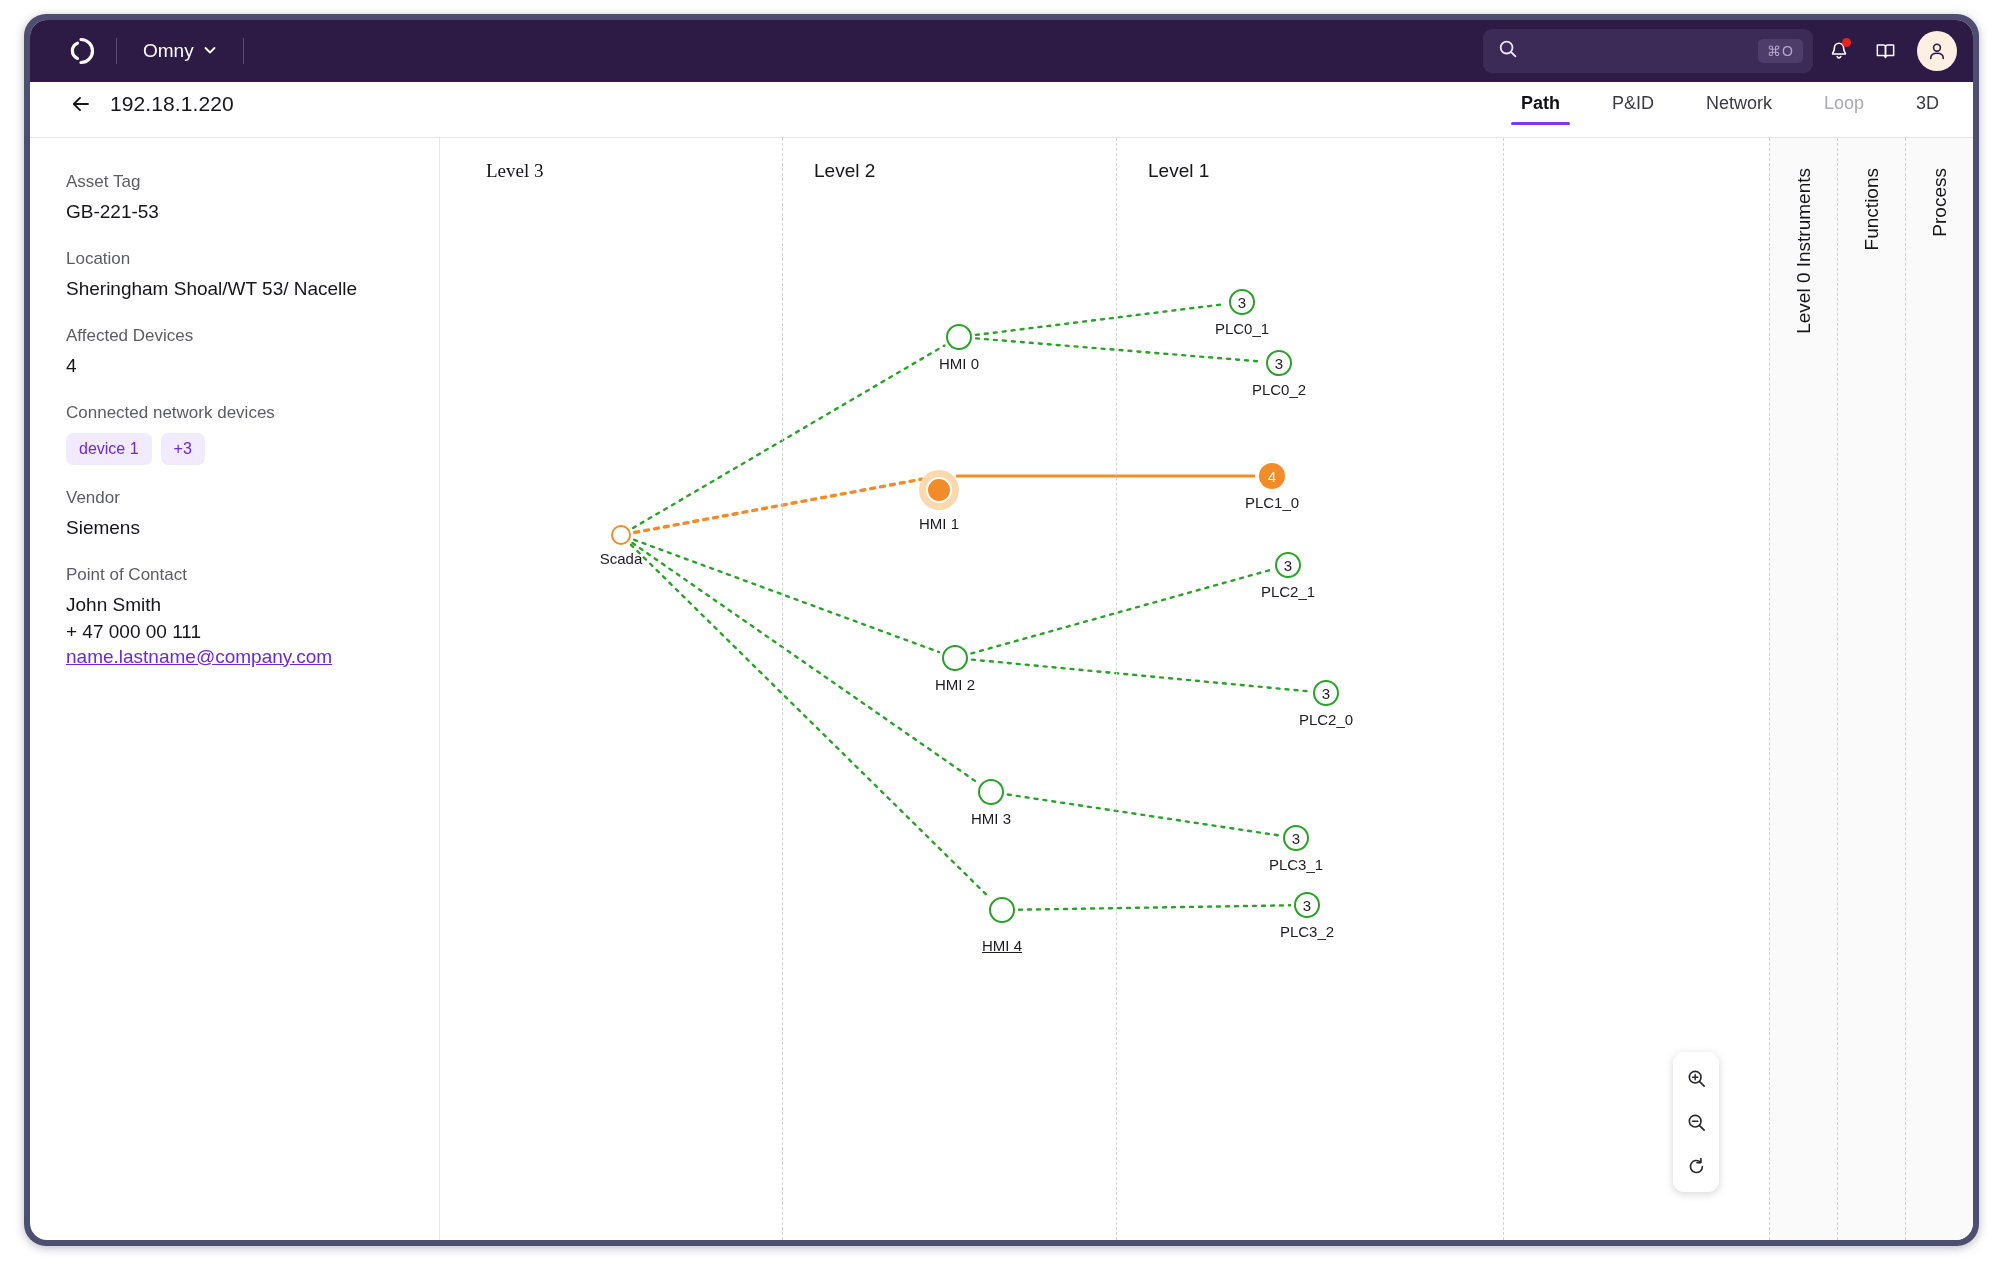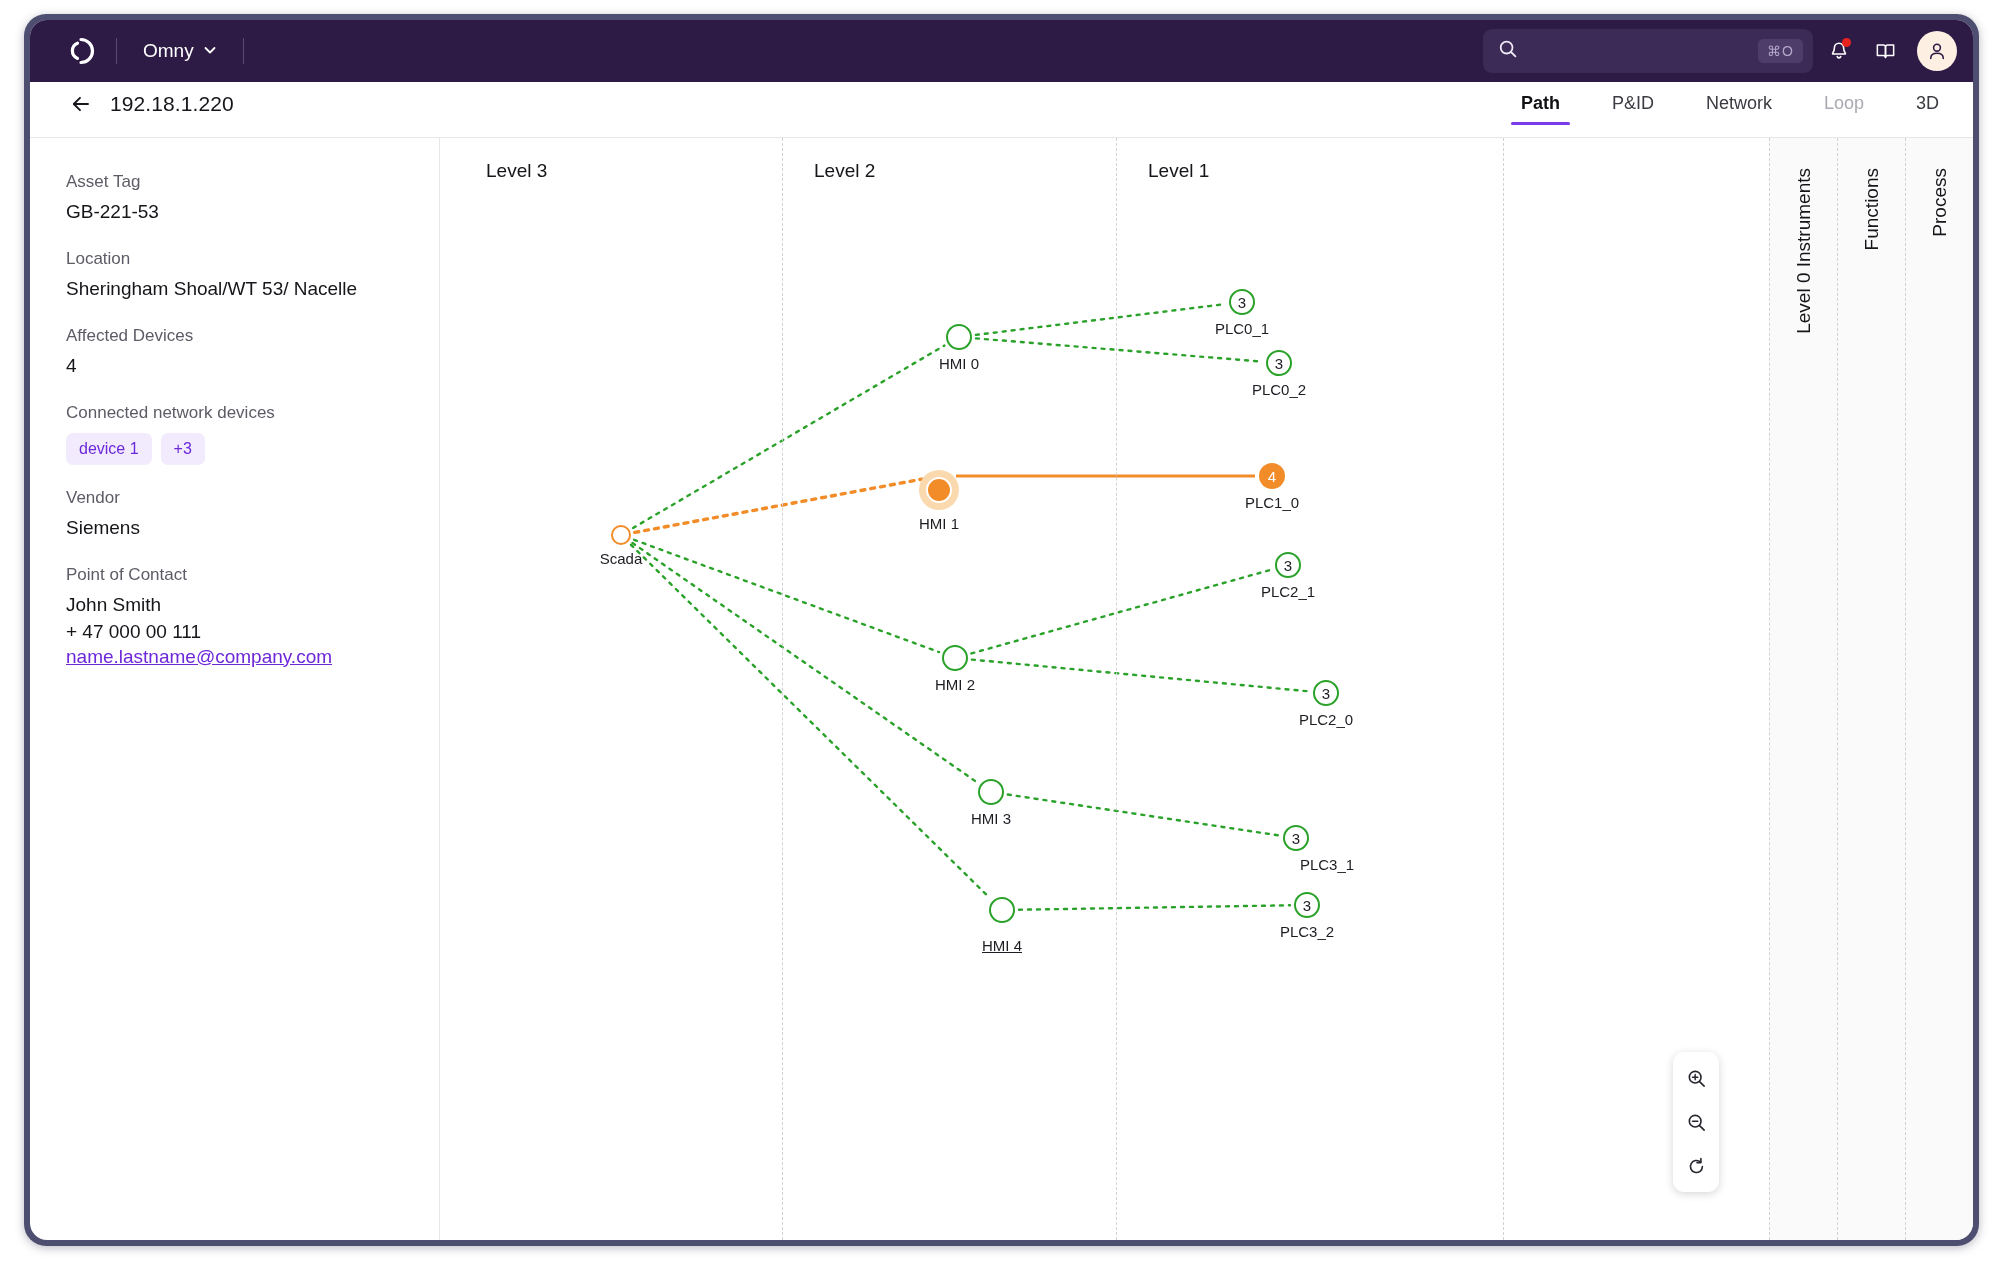--- a/index.html
+++ b/index.html
@@ -312,21 +312,21 @@
               <line x1="515.944163025619" y1="200.37671324583152" x2="802.055836974381" y2="223.62328675416848" stroke="#2aa22a" stroke-width="2.4" stroke-dasharray="3 6" stroke-linecap="round"></line>
               <line x1="496" y1="338" x2="795" y2="338" stroke="#f28c28" stroke-width="3"></line>
               <line x1="511.37344865354027" y1="515.427235060723" x2="811.6265513464598" y2="431.572764939277" stroke="#2aa22a" stroke-width="2.4" stroke-dasharray="3 6" stroke-linecap="round"></line>
               <line x1="511.9248515461394" y1="521.5966841081264" x2="849.0751484538606" y2="553.4033158918736" stroke="#2aa22a" stroke-width="2.4" stroke-dasharray="3 6" stroke-linecap="round"></line>
               <line x1="547.8098912878039" y1="656.5352622925868" x2="819.1901087121961" y2="697.4647377074132" stroke="#2aa22a" stroke-width="2.4" stroke-dasharray="3 6" stroke-linecap="round"></line>
               <line x1="558.9977161281552" y1="771.7213489159319" x2="830.0022838718448" y2="767.2786510840681" stroke="#2aa22a" stroke-width="2.4" stroke-dasharray="3 6" stroke-linecap="round"></line>
             </svg>
         <div class="col-divider" style="left: 322px;"></div>
             <div class="col-divider" style="left: 656px;"></div>
             <div class="col-divider" style="left: 1043px;"></div>
-            <div class="level-header" style="left: 26px;">Level 3</div>
+            <div class="level-header" style="left: 26px; font-family: Liberation Serif, serif;">Level 3</div>
             <div class="level-header" style="left: 354px;">Level 2</div>
             <div class="level-header" style="left: 688px;">Level 1</div>
             <div class="node" style="left: 151px; top: 387px; width: 20px; height: 20px;">
               <div class="ring" style="width: 20px; height: 20px; border: 2.2px solid rgb(242, 140, 40);"></div>
               <div class="node-label" style="top: 25px;">Scada</div>
             </div>
             <div class="node" style="left: 486px; top: 186px; width: 26px; height: 26px;">
               <div class="ring" style="width: 26px; height: 26px; border: 2.2px solid rgb(42, 162, 42); color: rgb(28, 28, 34);"></div>
               <div class="node-label" style="top: 31px;">HMI 0</div>
             </div>
@@ -375,21 +375,21 @@
             <div class="node" style="left: 853px; top: 542px; width: 26px; height: 26px;">
               <div class="ring" style="width: 26px; height: 26px; border: 2.2px solid rgb(42, 162, 42); color: rgb(28, 28, 34);">
                 <span>3</span>
               </div>
               <div class="node-label" style="top: 31px;">PLC2_0</div>
             </div>
             <div class="node" style="left: 823px; top: 687px; width: 26px; height: 26px;">
               <div class="ring" style="width: 26px; height: 26px; border: 2.2px solid rgb(42, 162, 42); color: rgb(28, 28, 34);">
                 <span>3</span>
               </div>
-              <div class="node-label" style="top: 31px; margin-left: 31px;">PLC3_1</div>
+              <div class="node-label" style="top: 31px;">PLC3_1</div>
             </div>
             <div class="node" style="left: 834px; top: 754px; width: 26px; height: 26px;">
               <div class="ring" style="width: 26px; height: 26px; border: 2.2px solid rgb(42, 162, 42); color: rgb(28, 28, 34);">
                 <span>3</span>
               </div>
               <div class="node-label" style="top: 31px;">PLC3_2</div>
             </div>
           </div>
         <div id="zoom-controls">
           <div class="zoom-btn">

